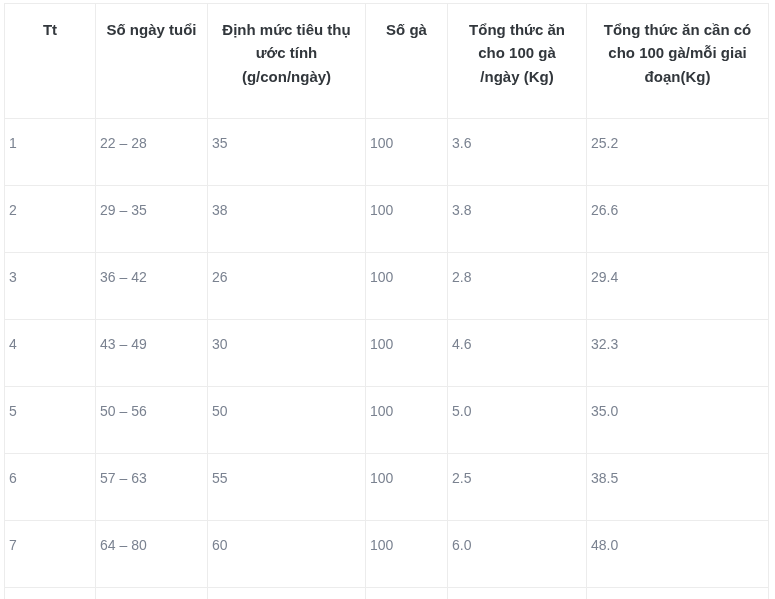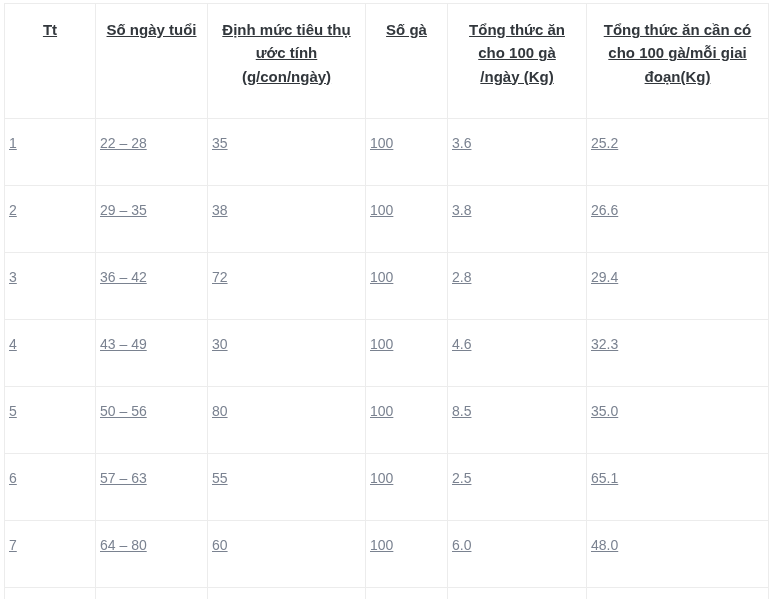--- a/index.html
+++ b/index.html
@@ -27,21 +27,20 @@
     table-layout: fixed;
     border: 1px solid #e8e8e8;
   }
 
   table.feed-table td,
   table.feed-table th {
     border: 1px solid #ececec;
     vertical-align: top;
     padding: 14px 4px 0 4px;
     line-height: 1.55;
-    text-decoration: underline;
   }
 
   
   col.c0 { width: 91px; }
   col.c1 { width: 112px; }
   col.c2 { width: 158px; }
   col.c3 { width: 82px; }
   col.c4 { width: 139px; }
   col.c5 { width: 182px; }
 
@@ -148,21 +147,21 @@
       </tr>
 
       <tr>
         <td>
             <span class="cell-line">3</span>
           </td>
         <td>
             <span class="cell-line">36 – 42</span>
           </td>
         <td>
-            <span class="cell-line">72</span>
+            <span class="cell-line">26</span>
           </td>
         <td>
             <span class="cell-line">100</span>
           </td>
         <td>
             <span class="cell-line">2.8</span>
           </td>
         <td>
             <span class="cell-line">29.4</span>
           </td>
@@ -190,27 +189,27 @@
       </tr>
 
       <tr>
         <td>
             <span class="cell-line">5</span>
           </td>
         <td>
             <span class="cell-line">50 – 56</span>
           </td>
         <td>
-            <span class="cell-line">80</span>
-          </td>
-        <td>
-            <span class="cell-line">100</span>
-          </td>
-        <td>
-            <span class="cell-line">8.5</span>
+            <span class="cell-line">50</span>
+          </td>
+        <td>
+            <span class="cell-line">100</span>
+          </td>
+        <td>
+            <span class="cell-line">5.0</span>
           </td>
         <td>
             <span class="cell-line">35.0</span>
           </td>
       </tr>
 
       <tr>
         <td>
             <span class="cell-line">6</span>
           </td>
@@ -220,21 +219,21 @@
         <td>
             <span class="cell-line">55</span>
           </td>
         <td>
             <span class="cell-line">100</span>
           </td>
         <td>
             <span class="cell-line">2.5</span>
           </td>
         <td>
-            <span class="cell-line">65.1</span>
+            <span class="cell-line">38.5</span>
           </td>
       </tr>
 
       <tr>
         <td>
             <span class="cell-line">7</span>
           </td>
         <td>
             <span class="cell-line">64 – 80</span>
           </td>

